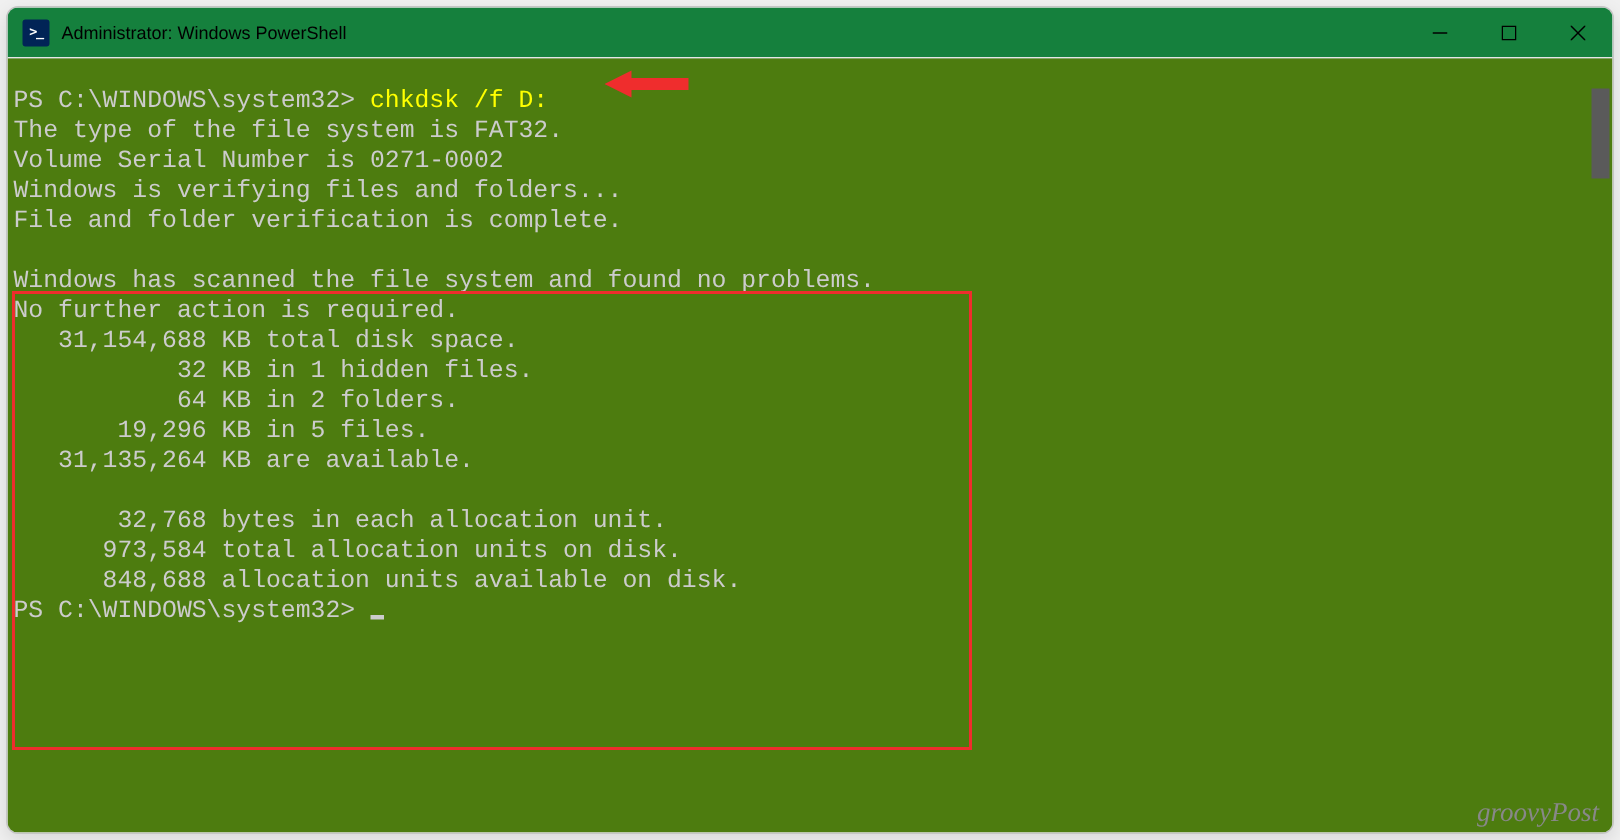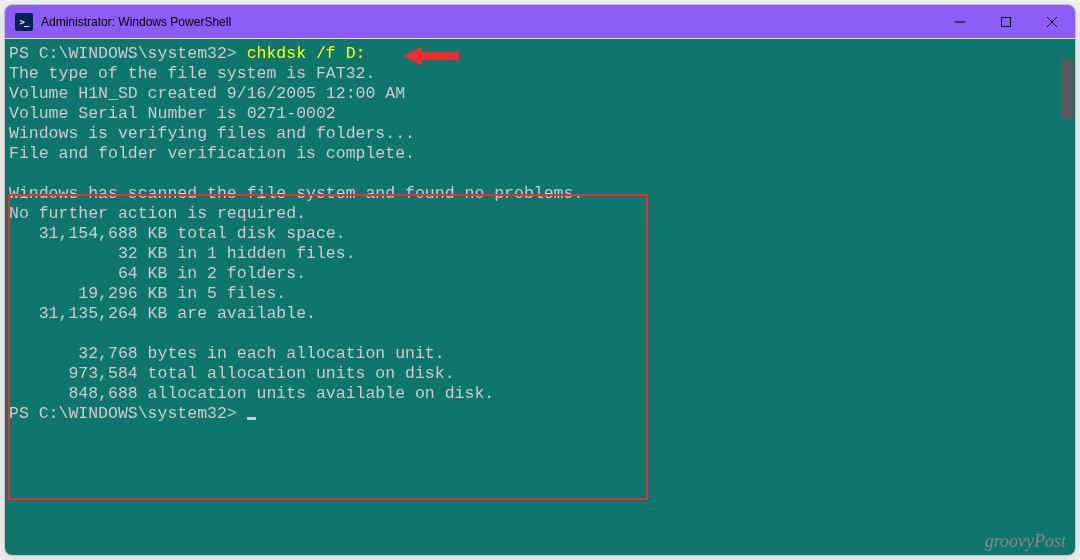--- a/index.html
+++ b/index.html
@@ -26,21 +26,21 @@
       border-radius: 8px;
       box-shadow: 0 4px 12px rgba(0,0,0,0.1);
       display: flex;
       flex-direction: column;
       overflow: hidden;
     }
     .titlebar {
       height: 34px;
       display: flex;
       align-items: center;
-      background: #8b5cf6;
+      background: #15803d;
       border-bottom: 1px solid #e5e5e5;
       flex-shrink: 0;
     }
     .titlebar-icon {
       width: 18px;
       height: 18px;
       margin-left: 10px;
       margin-right: 8px;
       background: #012456;
       border-radius: 2px;
@@ -73,22 +73,22 @@
       align-items: center;
       justify-content: center;
       cursor: pointer;
     }
     .window-control svg {
       width: 10px;
       height: 10px;
     }
     .terminal {
       flex: 1;
-      background: #0f766e;
-      padding: 5px 0 0 4px;
+      background: #4d7c0f;
+      padding: 18px 0 0 4px;
       font-family: Consolas, 'Courier New', monospace;
       font-size: 16.5px;
       line-height: 20px;
       color: #cccccc;
       position: relative;
       overflow: hidden;
     }
     .terminal-line {
       white-space: pre;
       height: 20px;
@@ -164,21 +164,20 @@
         <svg viewBox="0 0 10 10">
             <line x1="0" y1="0" x2="10" y2="10" stroke="currentColor" stroke-width="1"></line>
             <line x1="10" y1="0" x2="0" y2="10" stroke="currentColor" stroke-width="1"></line>
           </svg>
       </div>
     </div>
   </div>
   <div class="terminal">
     <div class="terminal-line"><span class="prompt-path">PS C:\WINDOWS\system32&gt; </span><span class="command">chkdsk /f D:</span></div>
     <div class="terminal-line">The type of the file system is FAT32.</div>
-    <div class="terminal-line">Volume H1N_SD created 9/16/2005 12:00 AM</div>
     <div class="terminal-line">Volume Serial Number is 0271-0002</div>
     <div class="terminal-line">Windows is verifying files and folders...</div>
     <div class="terminal-line">File and folder verification is complete.</div>
     <div class="terminal-line"></div>
     <div class="terminal-line">Windows has scanned the file system and found no problems.</div>
     <div class="terminal-line">No further action is required.</div>
     <div class="terminal-line">   31,154,688 KB total disk space.</div>
     <div class="terminal-line">           32 KB in 1 hidden files.</div>
     <div class="terminal-line">           64 KB in 2 folders.</div>
     <div class="terminal-line">       19,296 KB in 5 files.</div>

